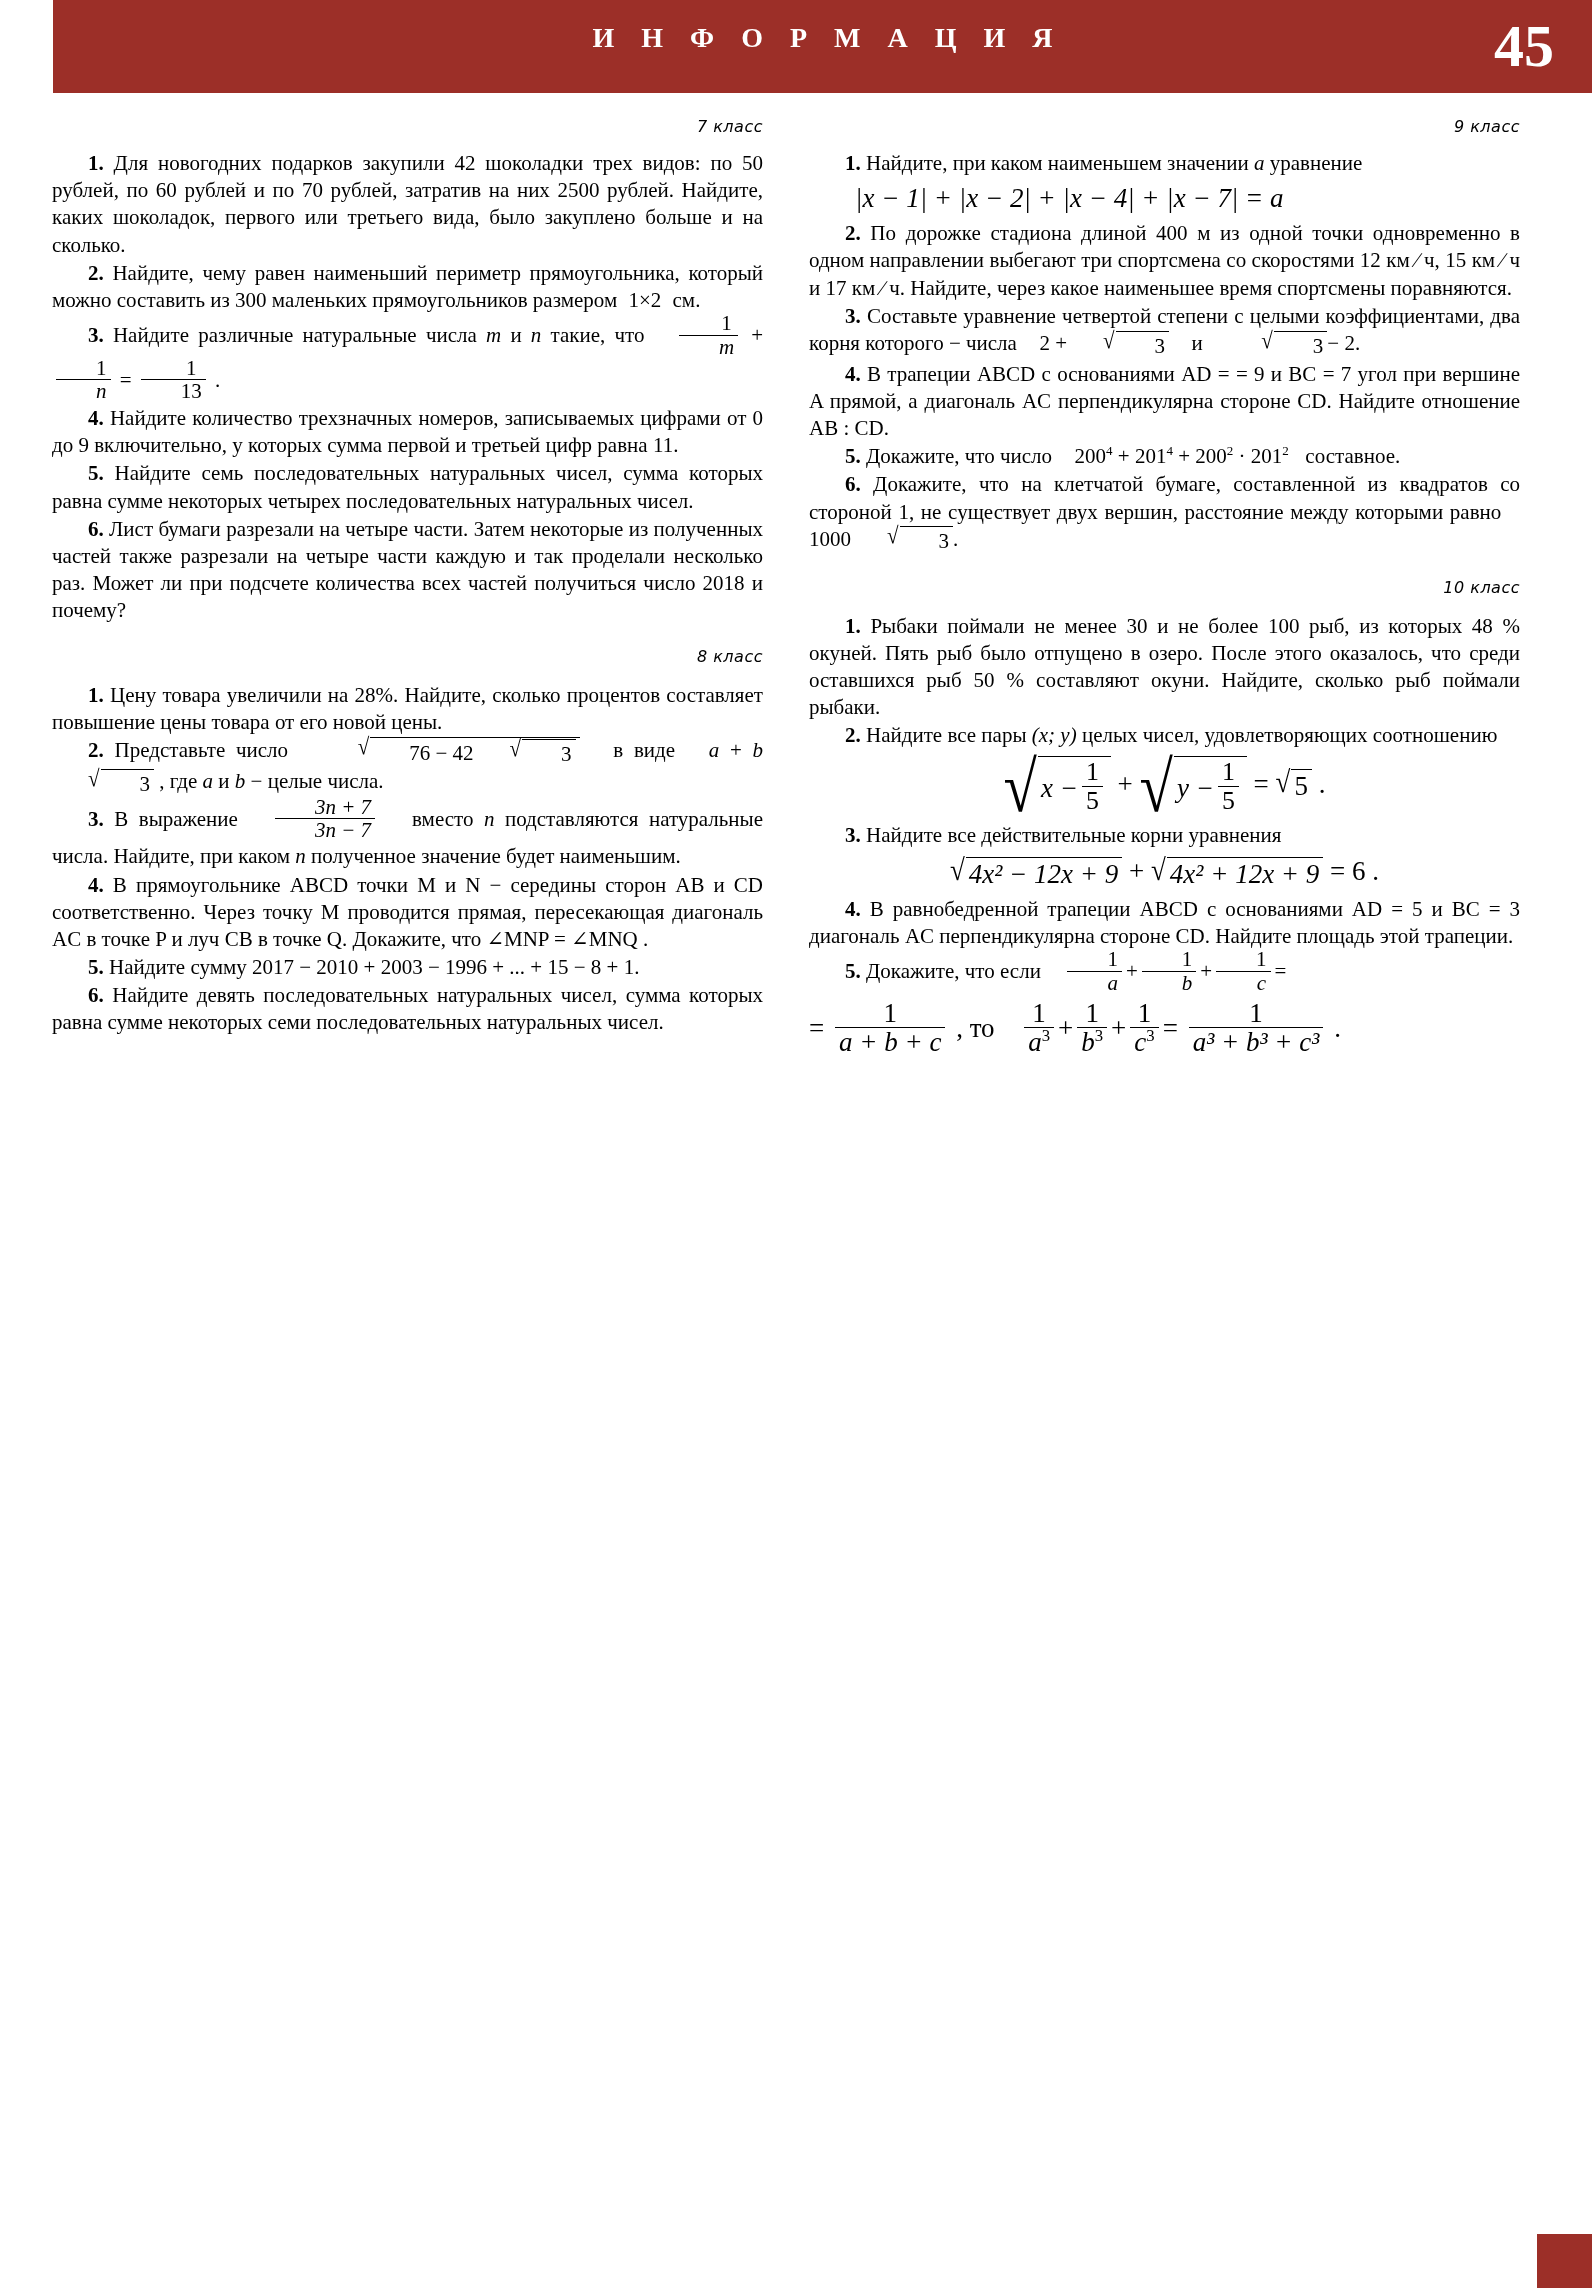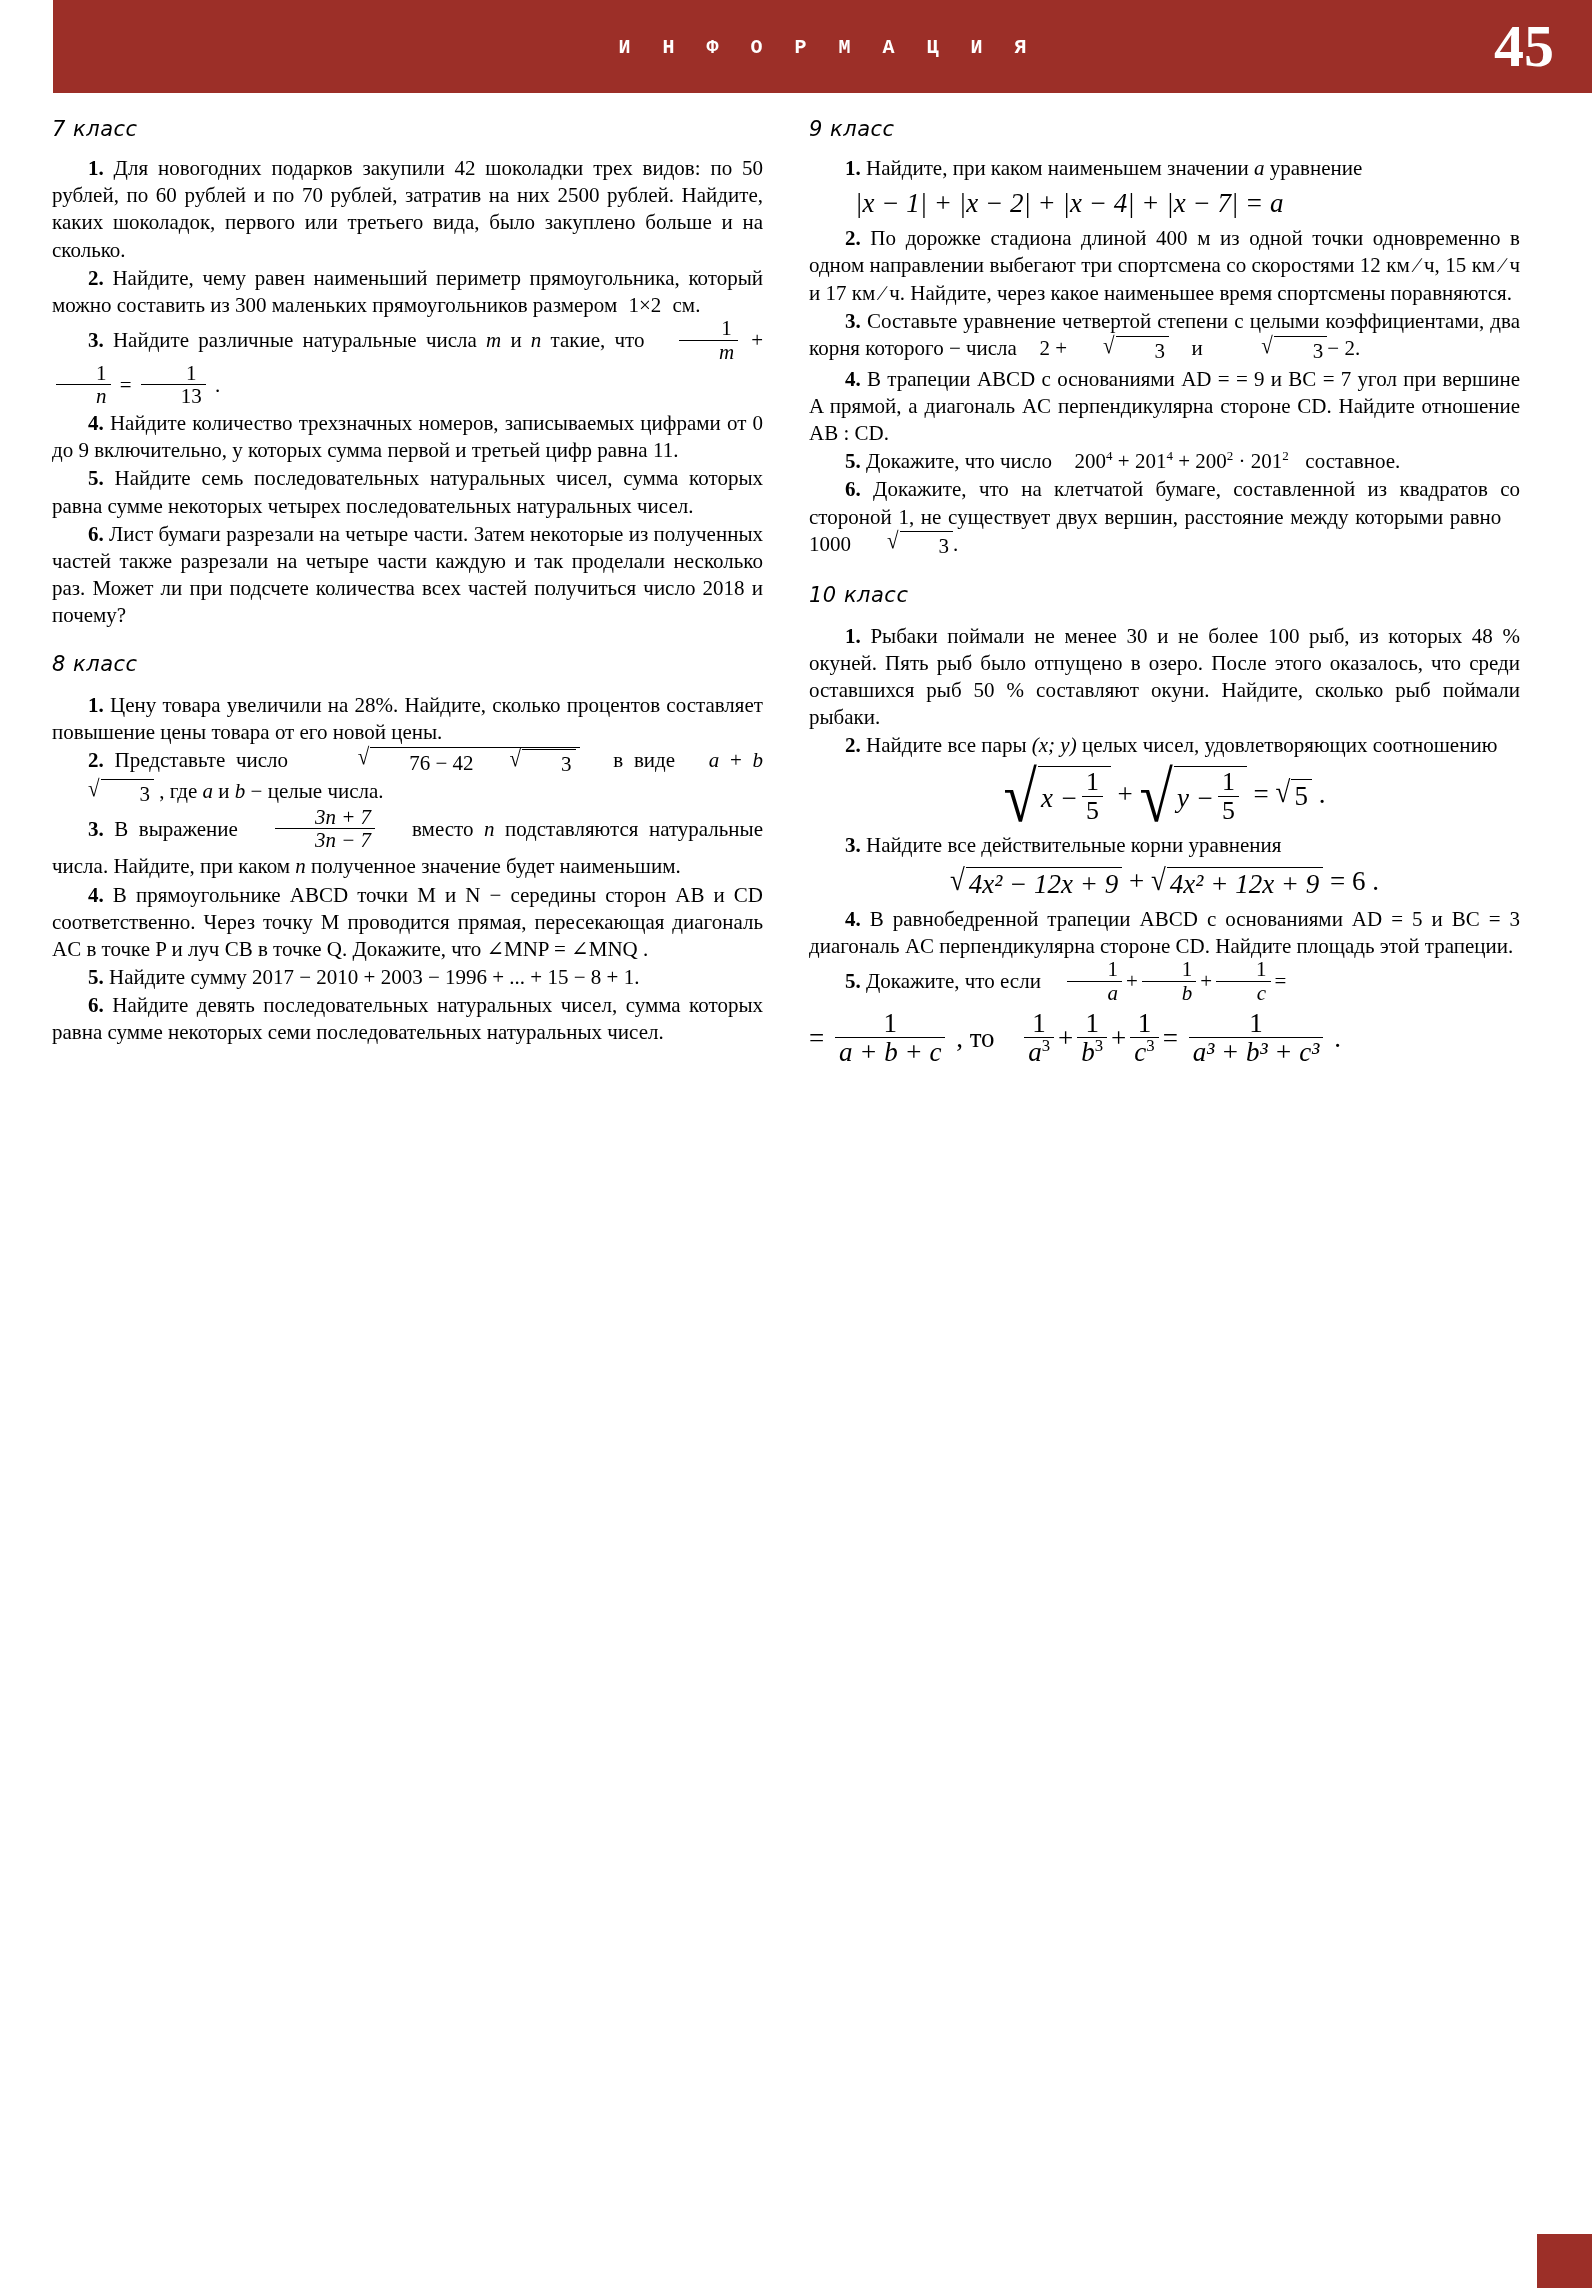--- a/index.html
+++ b/index.html
@@ -19,29 +19,29 @@
     position: absolute;
     left: 53px;
     top: 0;
     width: 1539px;
     height: 93px;
     background: #9c2f28;
   }
   .header-title {
     position: absolute;
     left: 0;
-    top: 36px;
+    top: 22px;
     width: 100%;
     text-align: center;
     color: #ffffff;
-    font-size: 20px;
+    font-size: 28px;
     font-weight: bold;
     letter-spacing: 10px;
     text-indent: 10px;
-    font-family: Liberation Mono, monospace;
+    font-family: Liberation Serif, serif;
   }
   .page-number {
     position: absolute;
     right: 38px;
     top: 16px;
     color: #ffffff;
     font-size: 60px;
     font-weight: bold;
     line-height: 1;
     font-family: "Liberation Serif", "DejaVu Serif", serif;
@@ -67,24 +67,24 @@
     padding: 0;
   }
   .columns {
     display: flex;
     gap: 46px;
     padding: 14px 52px 0 52px;
   }
   .column { width: 711px; }
 
   .grade-heading {
-    text-align: left;
+    text-align: right;
     font-family: "DejaVu Sans", "Liberation Sans", sans-serif;
     font-style: italic;
-    font-size: 21px;
+    font-size: 16px;
     margin: 10px 0 14px 0;
     letter-spacing: 0.5px;
   }
   .col-right .grade-heading.first { margin-top: 10px; }
   .grade-heading.mid { margin-top: 22px; margin-bottom: 16px; }
 
   .task {
     font-size: 21px;
     line-height: 1.295;
     text-align: justify;

